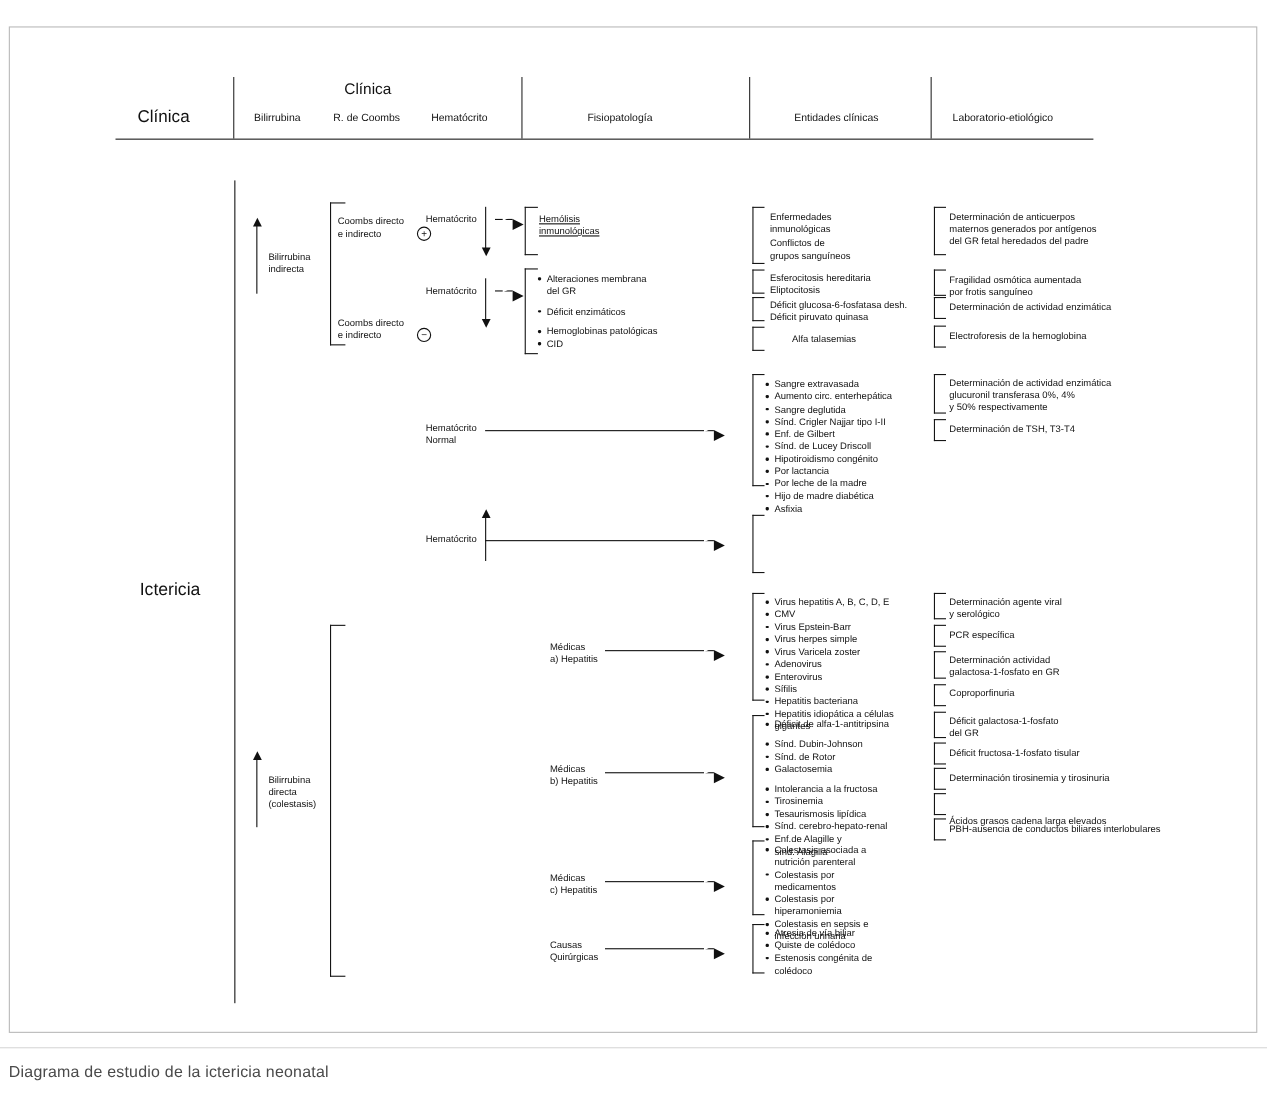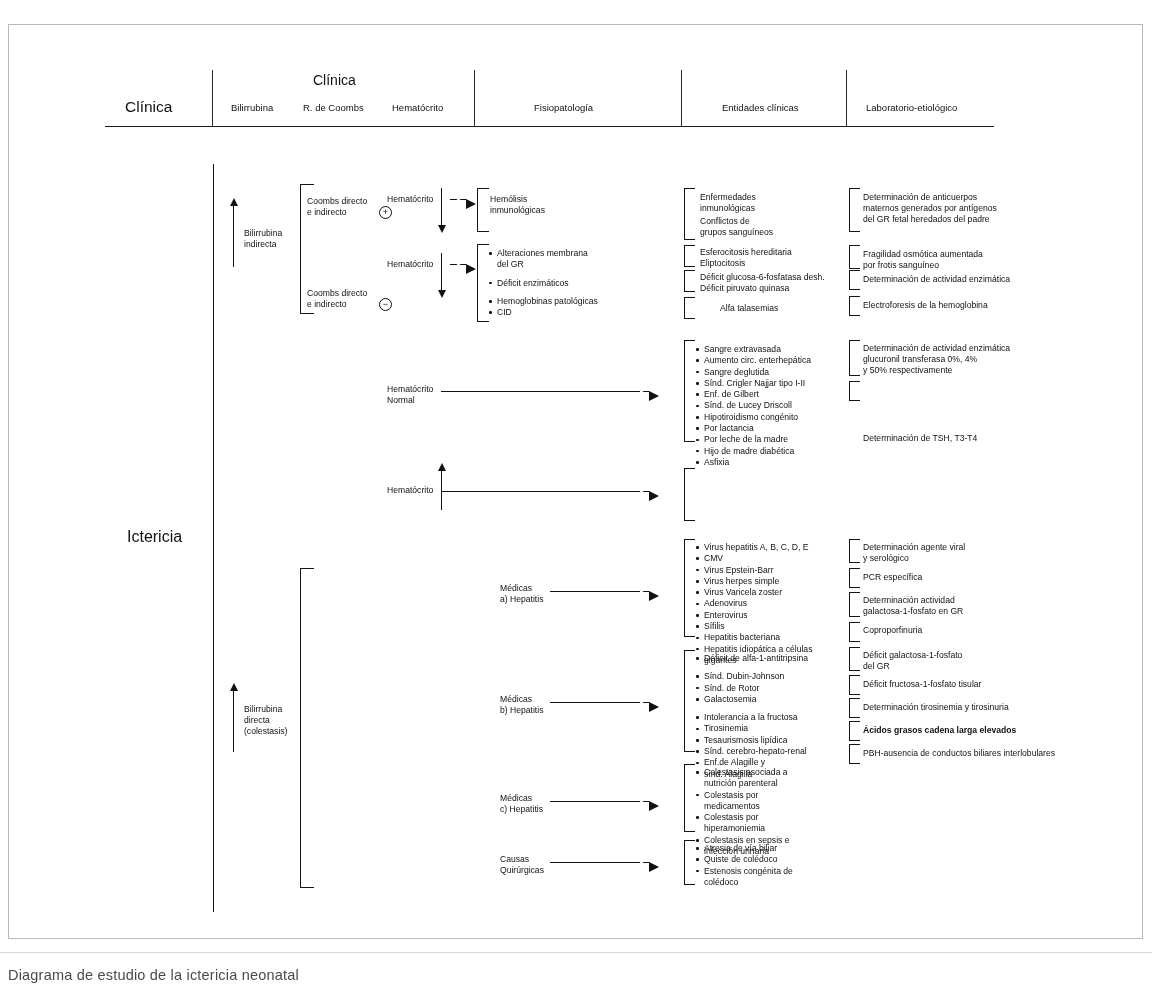--- a/index.html
+++ b/index.html
@@ -247,21 +247,21 @@
 
   <div class="txt" style="left:387px; top:259px;">Hematócrito</div>
   <div class="arrow-down" style="left:441px; top:253px; height:38px;"></div>
   <div class="conn" style="left:450px; top:264px; width:16px;"></div>
   <div class="tri-wrap" style="left:466px; top:264px;">
     <div class="tri-outer"></div>
       <div class="tri-inner"></div>
   </div>
 
   <div class="bracket" style="left:477px; top:188px; width:12px; height:44px;"></div>
-  <div class="txt" style="left:490px; top:194px;">Hemólisis
+  <div class="txt" style="left:490px; top:194px;text-decoration:underline;">Hemólisis
 inmunológicas</div>
 
   <div class="bracket" style="left:477px; top:244px; width:12px; height:78px;"></div>
   <ul class="blist" style="left:489px; top:248px; width:120px;">
     <li>Alteraciones membrana
 del GR</li>
     <li class="gap">Déficit enzimáticos</li>
     <li class="gap">Hemoglobinas patológicas</li>
     <li>CID</li>
   </ul>
@@ -320,21 +320,21 @@
     <li>Hijo de madre diabética</li>
     <li>Asfixia</li>
   </ul>
 
   <div class="bracket" style="left:849px; top:340px; width:11px; height:36px;"></div>
   <div class="txt" style="left:863px; top:343px;">Determinación de actividad enzimática
 glucuronil transferasa 0%, 4%
 y 50% respectivamente</div>
 
   <div class="bracket" style="left:849px; top:381px; width:11px; height:20px;"></div>
-  <div class="txt" style="left:863px; top:385px;margin-top:48px;">Determinación de TSH, T3-T4</div>
+  <div class="txt" style="left:863px; top:385px;">Determinación de TSH, T3-T4</div>
 
   <div class="txt" style="left:387px; top:485px;">Hematócrito</div>
   <div class="arrow-up" style="left:441px; top:470px; height:40px;"></div>
   <div class="conn" style="left:441px; top:491px; width:208px;"></div>
   <div class="tri-wrap" style="left:649px; top:491px;">
     <div class="tri-outer"></div>
       <div class="tri-inner"></div>
   </div>
 
   <div class="bracket" style="left:684px; top:468px; width:11px; height:53px;"></div>
@@ -404,21 +404,21 @@
   <div class="txt" style="left:863px; top:650px;">Déficit galactosa-1-fosfato
 del GR</div>
 
   <div class="bracket" style="left:849px; top:675px; width:11px; height:20px;"></div>
   <div class="txt" style="left:863px; top:679px;">Déficit fructosa-1-fosfato tisular</div>
 
   <div class="bracket" style="left:849px; top:698px; width:11px; height:20px;"></div>
   <div class="txt" style="left:863px; top:702px;">Determinación tirosinemia y tirosinuria</div>
 
   <div class="bracket" style="left:849px; top:721px; width:11px; height:20px;"></div>
-  <div class="txt" style="left:863px; top:725px;font-weight:bold;">Ácidos grasos cadena larga elevados</div>
+  <div class="txt" style="left:863px; top:741px;">Ácidos grasos cadena larga elevados</div>
 
   <div class="bracket" style="left:849px; top:744px; width:11px; height:20px;"></div>
   <div class="txt" style="left:863px; top:748px;">PBH-ausencia de conductos biliares interlobulares</div>
 
   <div class="txt b" style="left:500px; top:793px;">Médicas
 c) Hepatitis</div>
   <div class="conn" style="left:550px; top:801px; width:99px;"></div>
   <div class="tri-wrap" style="left:649px; top:801px;">
     <div class="tri-outer"></div>
       <div class="tri-inner"></div>

